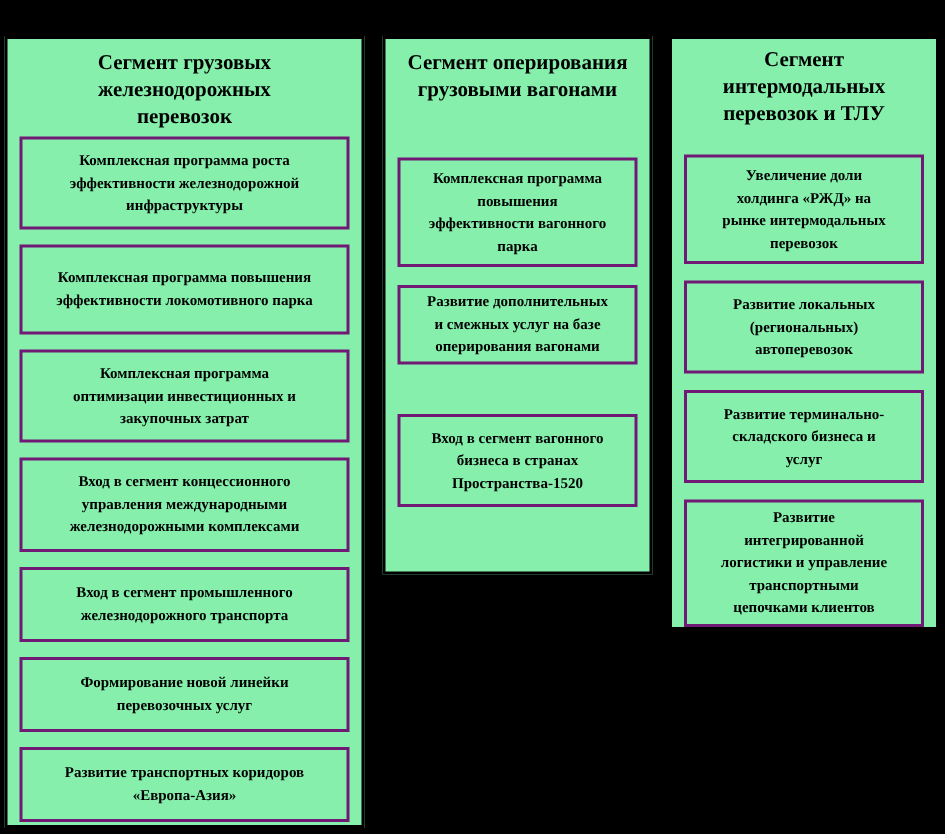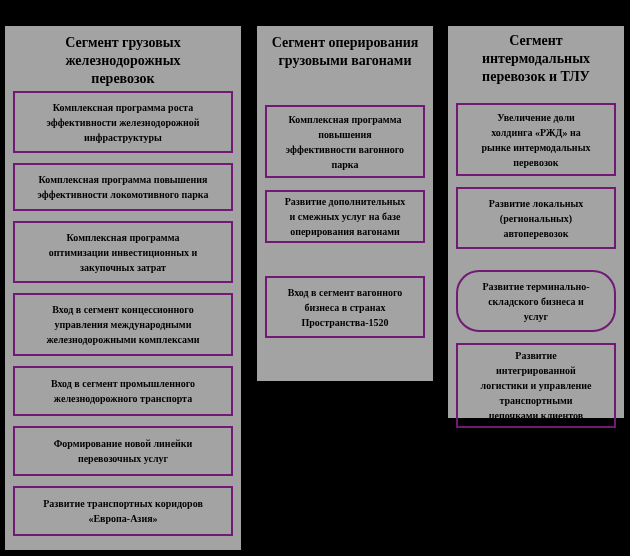--- a/index.html
+++ b/index.html
@@ -5,21 +5,21 @@
   html,body{margin:0;padding:0;background:#000;}
   #canvas{
     position:relative;
     width:630px;height:556px;
     background:#000000;
     font-family:"Liberation Serif","DejaVu Serif",serif;
     overflow:hidden;
   }
   .col{
     position:absolute;
-    background:#a3a3a3;
+    background:#86efac;
     border:2px solid #000000;
     box-sizing:border-box;
     display:flex;
     flex-direction:column;
   }
   .hdr{
     flex:0 0 auto;
     display:flex;
     align-items:center;
     justify-content:center;
@@ -53,21 +53,21 @@
 
 <div id="canvas">
 
   <div class="col" style="left:3px;top:24px;width:240px;height:528px;">
     <div class="hdr" style="height:61px;">Сегмент грузовых
 железнодорожных
 перевозок</div>
     <div class="box" style="height:62px;">Комплексная программа роста
 эффективности железнодорожной
 инфраструктуры</div>
-    <div class="box" style="height:48px;margin-top:10px;">Комплексная программа повышения
+    <div class="box" style="height:60px;margin-top:10px;">Комплексная программа повышения
 эффективности локомотивного парка</div>
     <div class="box" style="height:62px;margin-top:10px;">Комплексная программа
 оптимизации инвестиционных  и
 закупочных затрат</div>
     <div class="box" style="height:63px;margin-top:10px;">Вход в сегмент  концессионного
 управления международными
 железнодорожными  комплексами</div>
     <div class="box" style="height:50px;margin-top:10px;">Вход в сегмент  промышленного
 железнодорожного транспорта</div>
     <div class="box" style="height:50px;margin-top:10px;">Формирование новой линейки
@@ -95,21 +95,21 @@
     <div class="hdr" style="height:71px;align-items:flex-start;padding-top:6px;">Сегмент
 интермодальных
 перевозок и ТЛУ</div>
     <div class="box" style="height:73px;">Увеличение доли
 холдинга  «РЖД» на
 рынке интермодальных
 перевозок</div>
     <div class="box" style="height:62px;margin-top:11px;">Развитие локальных
 (региональных)
 автоперевозок</div>
-    <div class="box" style="height:62px;margin-top:21px;border-radius:23px;">Развитие терминально-
+    <div class="box" style="height:62px;margin-top:11px;">Развитие терминально-
 складского бизнеса и
 услуг</div>
     <div class="box" style="height:85px;margin-top:11px;">Развитие
 интегрированной
 логистики  и управление
 транспортными
 цепочками клиентов</div>
   </div>
 
 </div>

